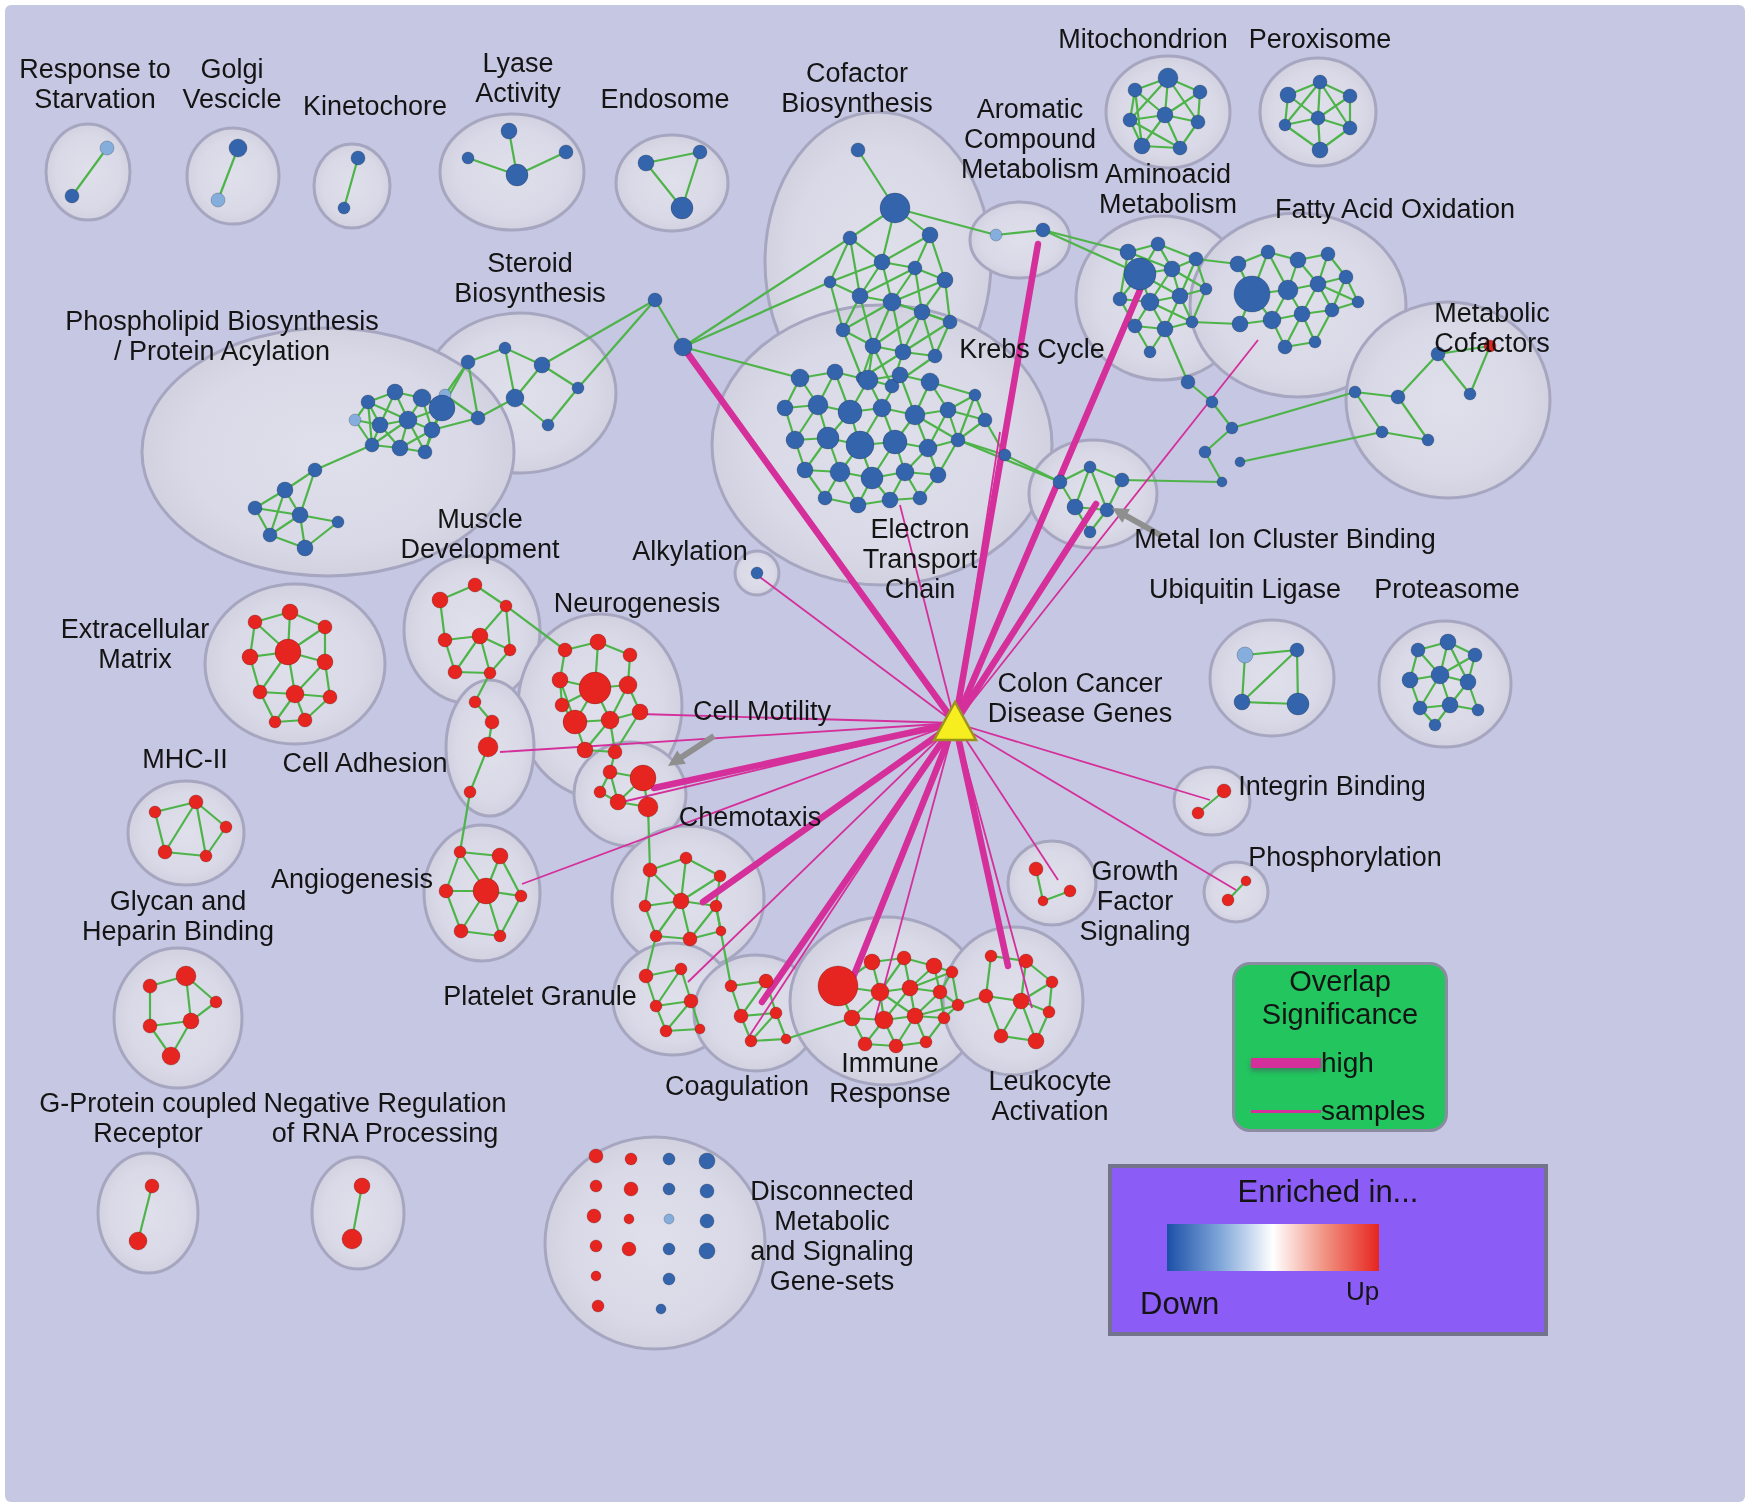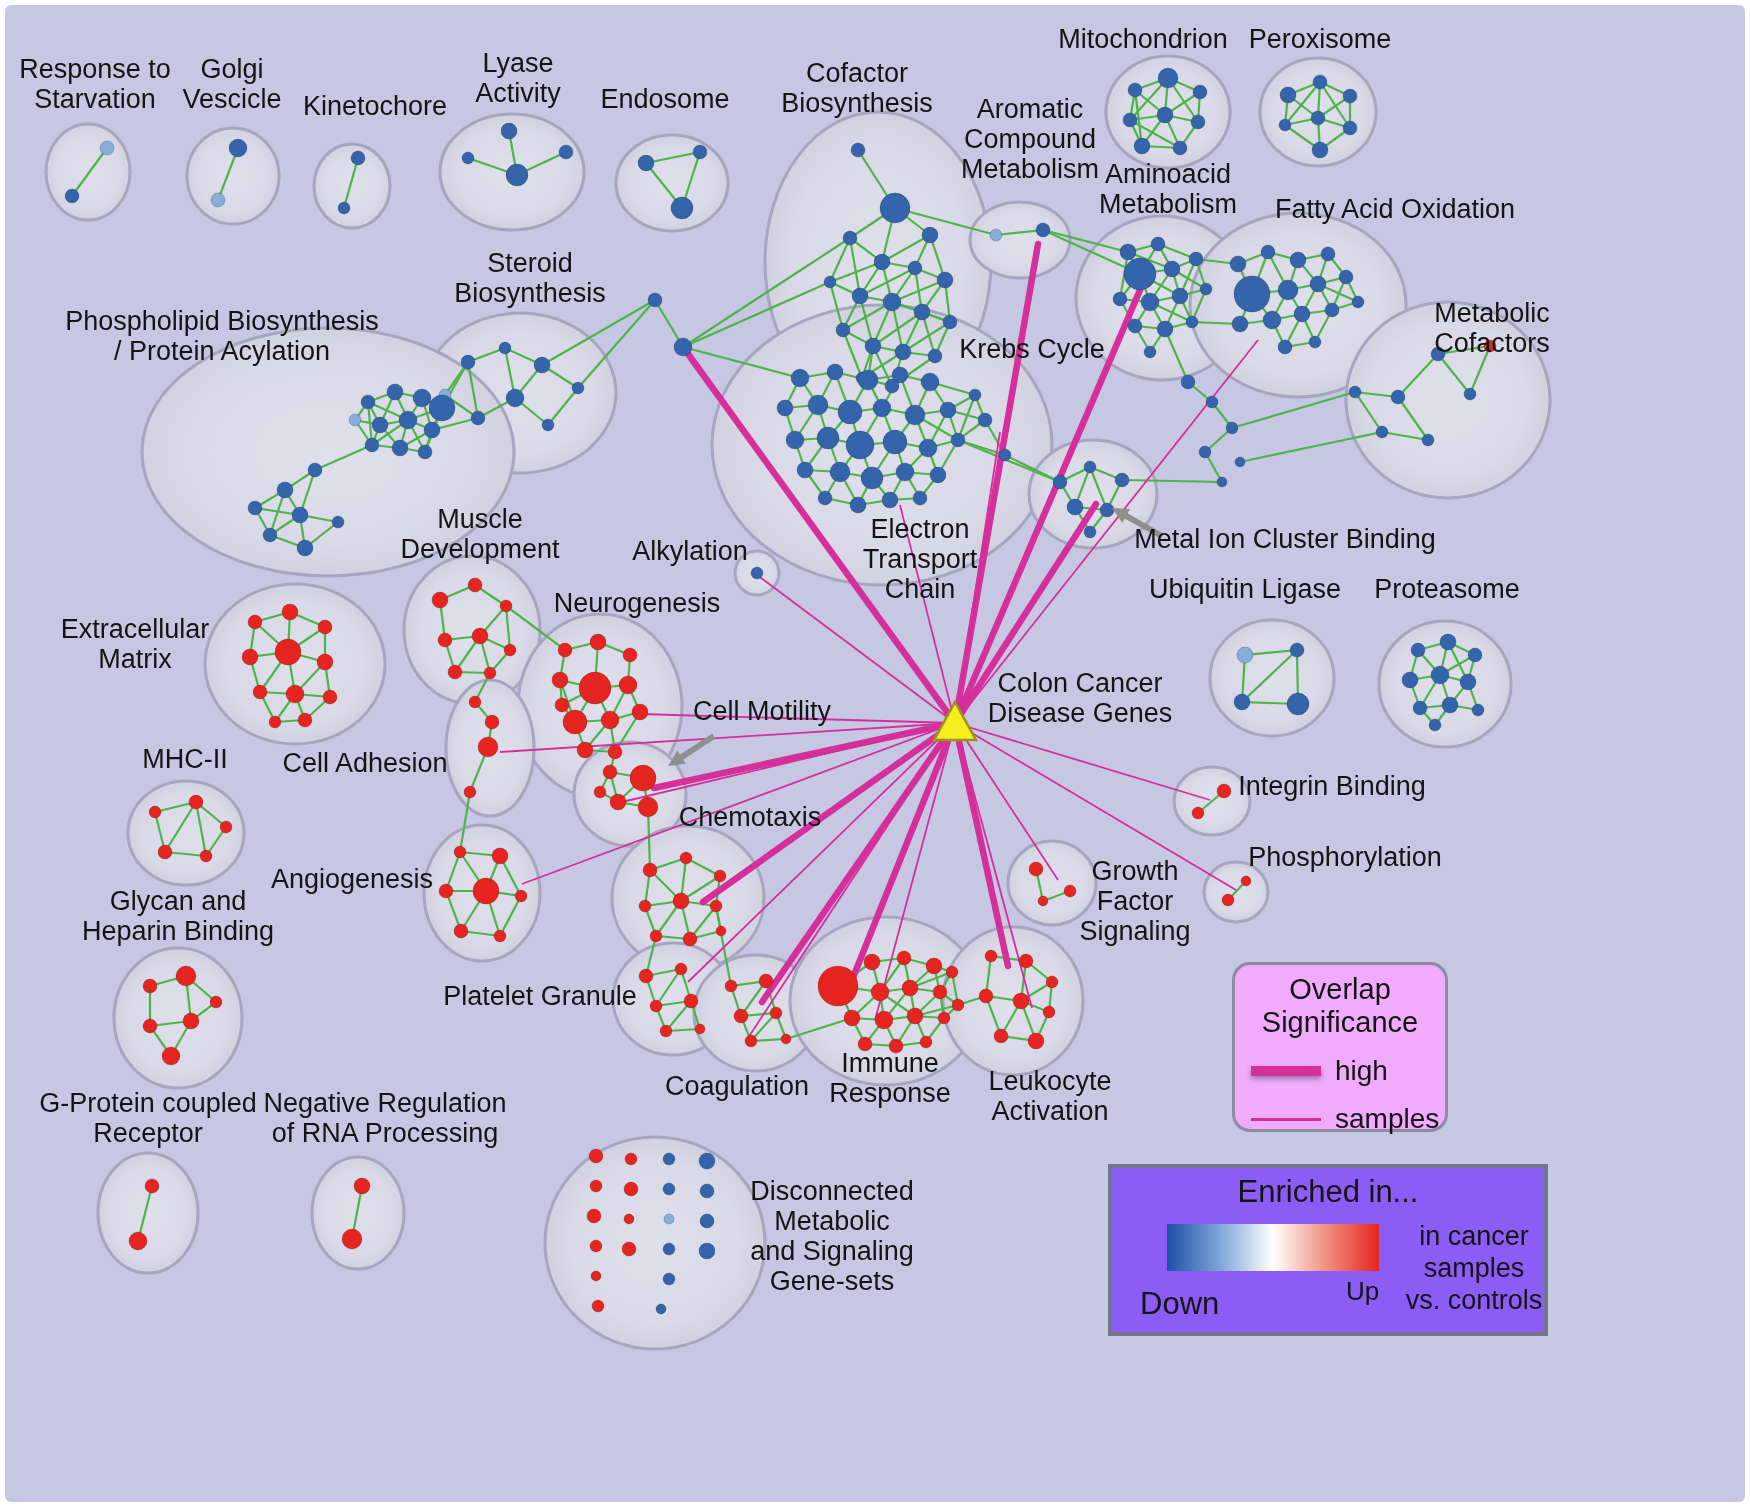--- a/index.html
+++ b/index.html
@@ -1,22 +1,22 @@
 <!DOCTYPE html>
 <html><head>
 <meta charset="utf-8">
 <style>
   body{margin:0;background:#ffffff;}
   #stage{position:relative;width:1750px;height:1507px;background:#ffffff;font-family:"Liberation Sans",sans-serif;overflow:hidden;}
   #net{position:absolute;left:0;top:0;}
   #net text{font-family:"Liberation Sans",sans-serif;}
   .legend{position:absolute;box-sizing:border-box;color:#141414;}
-  #legend-overlap{left:1232px;top:962px;width:216px;height:170px;border:3px solid #8c8ba2;border-radius:18px;background:#f0abfc;padding-top:8px;}
+  #legend-overlap{left:1232px;top:962px;width:216px;height:170px;border:3px solid #8c8ba2;border-radius:18px;background:#22c55e;}
   .lg-title{text-align:center;font-size:29px;line-height:33px;}
-  .lg-row{display:flex;align-items:center;margin:16px 0 0 16px;gap:14px;}
+  .lg-row{display:flex;align-items:center;margin:16px 0 0 16px;}
   .swatch-high{width:70px;height:10px;box-shadow:0 3px 5px rgba(70,70,90,.5);}
   .swatch-moderate{width:70px;height:3px;}
   .lg-item-label{font-size:28px;}
   #legend-enriched{left:1108px;top:1164px;width:440px;height:172px;border:4px solid #73738c;background:#8b5cf6;}
   #enr-title{text-align:center;font-size:31px;margin-top:6px;}
   #grad-bar{position:absolute;left:55px;top:56px;width:212px;height:47px;}
   #down-label{position:absolute;left:28px;top:118px;font-size:31px;text-align:right;}
   #up-label{position:absolute;left:234px;top:108px;font-size:26px;}
   #enr-note{position:absolute;left:288px;top:52px;width:148px;text-align:center;font-size:27px;line-height:32px;}
 </style>
@@ -983,19 +983,14 @@
       <div class="swatch-moderate" style="background: rgb(212, 47, 155);"></div>
       <div class="lg-item-label">samples</div>
     </div>
   </div>
 
   <div class="legend" id="legend-enriched">
     <div id="enr-title">Enriched in...</div>
     <div id="grad-bar" style="background: linear-gradient(90deg, rgb(28, 80, 168), rgb(127, 166, 217), rgb(255, 255, 255), rgb(240, 144, 127), rgb(230, 37, 32));"></div>
     <div id="down-label">Down</div>
     <div id="up-label">Up</div>
-    <div id="enr-note">
-      <div>in cancer</div>
-      <div>samples</div>
-      <div>vs. controls</div>
-    </div>
   </div>
 </div>
 
 </body></html>

